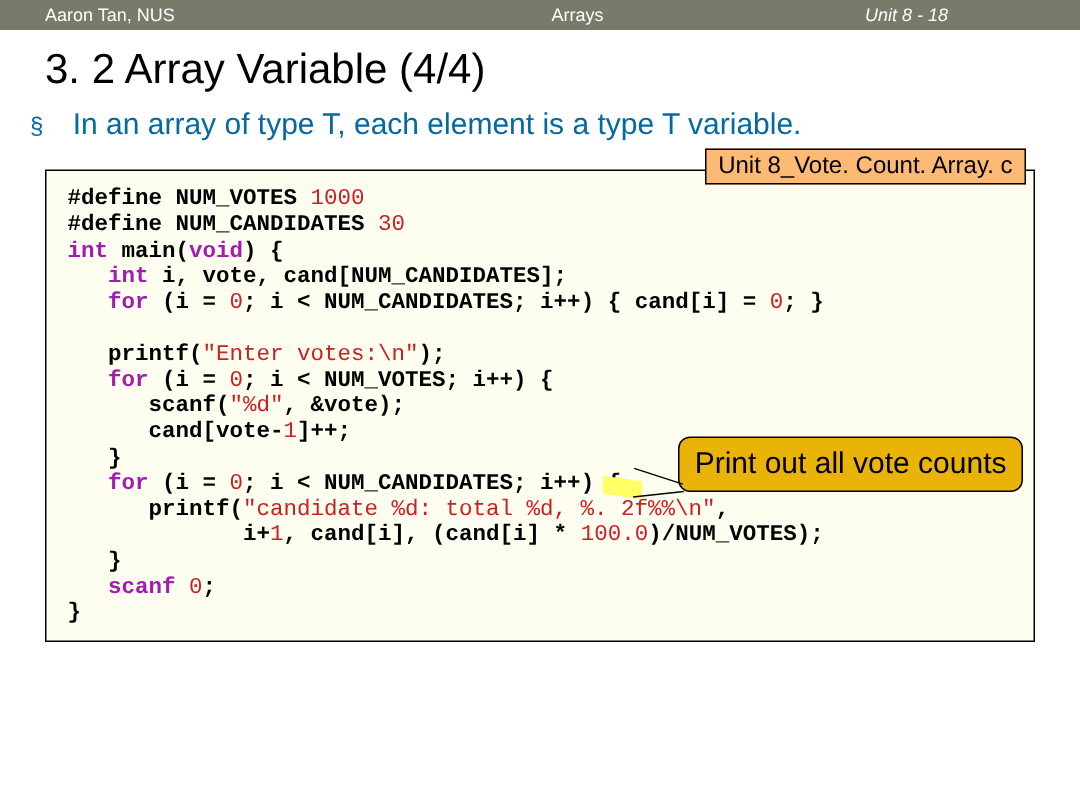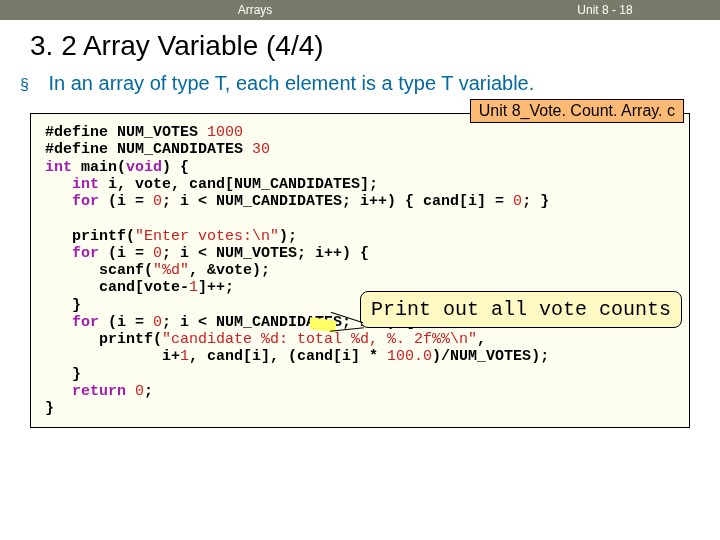--- a/index.html
+++ b/index.html
@@ -15,21 +15,21 @@
   .topbar {
     background: #7a7a6a;
     color: #fff;
     display: flex;
     font-size: 12px;
     padding: 3px 0;
   }
   .topbar > div { flex: 1; }
   .top-left { padding-left: 30px; }
   .top-mid { text-align: center; padding-left: 140px; }
-  .top-right { text-align: center; padding-left: 120px; }
+  .top-right { text-align: left; padding-left: 120px; font-style: italic; }
   .heading {
     font-size: 28px;
     padding: 10px 30px 6px 30px;
     color: #000;
   }
   .body-text {
     font-size: 20px;
     padding: 4px 30px 10px 20px;
     color: #0369a1;
   }
@@ -63,25 +63,25 @@
   .kw { color: #a21caf; font-weight: bold; }
   .str { color: #cc2020; }
   .num { color: #cc2020; text-align: center; }
   .callout-wrap {
     position: absolute;
     right: 8px;
     top: 178px;
     z-index: 4;
   }
   .callout {
-    background: #fef9c3;
+    background: #eab308;
     border: 1px solid #000;
     border-radius: 8px;
     padding: 6px 10px;
-    font-family: Liberation Mono, monospace;
+    font-family: Liberation Sans, sans-serif;
     font-size: 20px;
     font-weight: normal;
     white-space: nowrap;
   }
   .callout-tail {
     position: absolute;
     left: -28px;
     top: 24px;
     width: 0; height: 0;
   }
@@ -107,20 +107,21 @@
     width:26px; height:12px;
     background:#ffff66;
     transform: skewY(8deg);
     z-index:-1;
   }
 </style>
 </head>
 <body>
 
 <div class="topbar">
+  <div class="top-left">Aaron Tan, NUS</div>
   <div class="top-mid">Arrays</div>
   <div class="top-right">Unit 8 - 18</div>
 </div>
 
 <div class="heading">3. 2 Array Variable (4/4)</div>
 
 <div class="body-text">
   <span class="bullet">§</span>
   <span class="txt">In an array of type T, each element is a type T variable.</span>
 </div>
@@ -143,15 +144,15 @@
 
 <span class="b">   printf(</span><span class="str">"Enter votes:\n"</span><span class="b">);</span>
 <span class="kw">   for </span><span class="b">(i = </span><span class="num">0</span><span class="b">; i &lt; NUM_VOTES; i++) {</span>
 <span class="b">      scanf(</span><span class="str">"%d"</span><span class="b">, &amp;vote);</span>
 <span class="b">      cand[vote-</span><span class="num">1</span><span class="b">]++;</span>
 <span class="b">   }</span>
 <span class="kw">   for </span><span class="b">(i = </span><span class="num">0</span><span class="b">; i &lt; NUM_CANDIDATES; i++) {</span>
 <span class="b">      printf(</span><span class="str">"candidate %d: total %d, %. 2f%%\n"</span><span class="b">,</span>
 <span class="b">             i+</span><span class="num">1</span><span class="b">, cand[i], (cand[i] * </span><span class="num">100.0</span><span class="b">)/NUM_VOTES);</span>
 <span class="b">   }</span>
-<span class="kw">   return </span><span class="num">0</span><span class="b">;</span>
+<span class="kw">   scanf </span><span class="num">0</span><span class="b">;</span>
 <span class="b">}</span></div>
 </div>
 
 </body></html>

